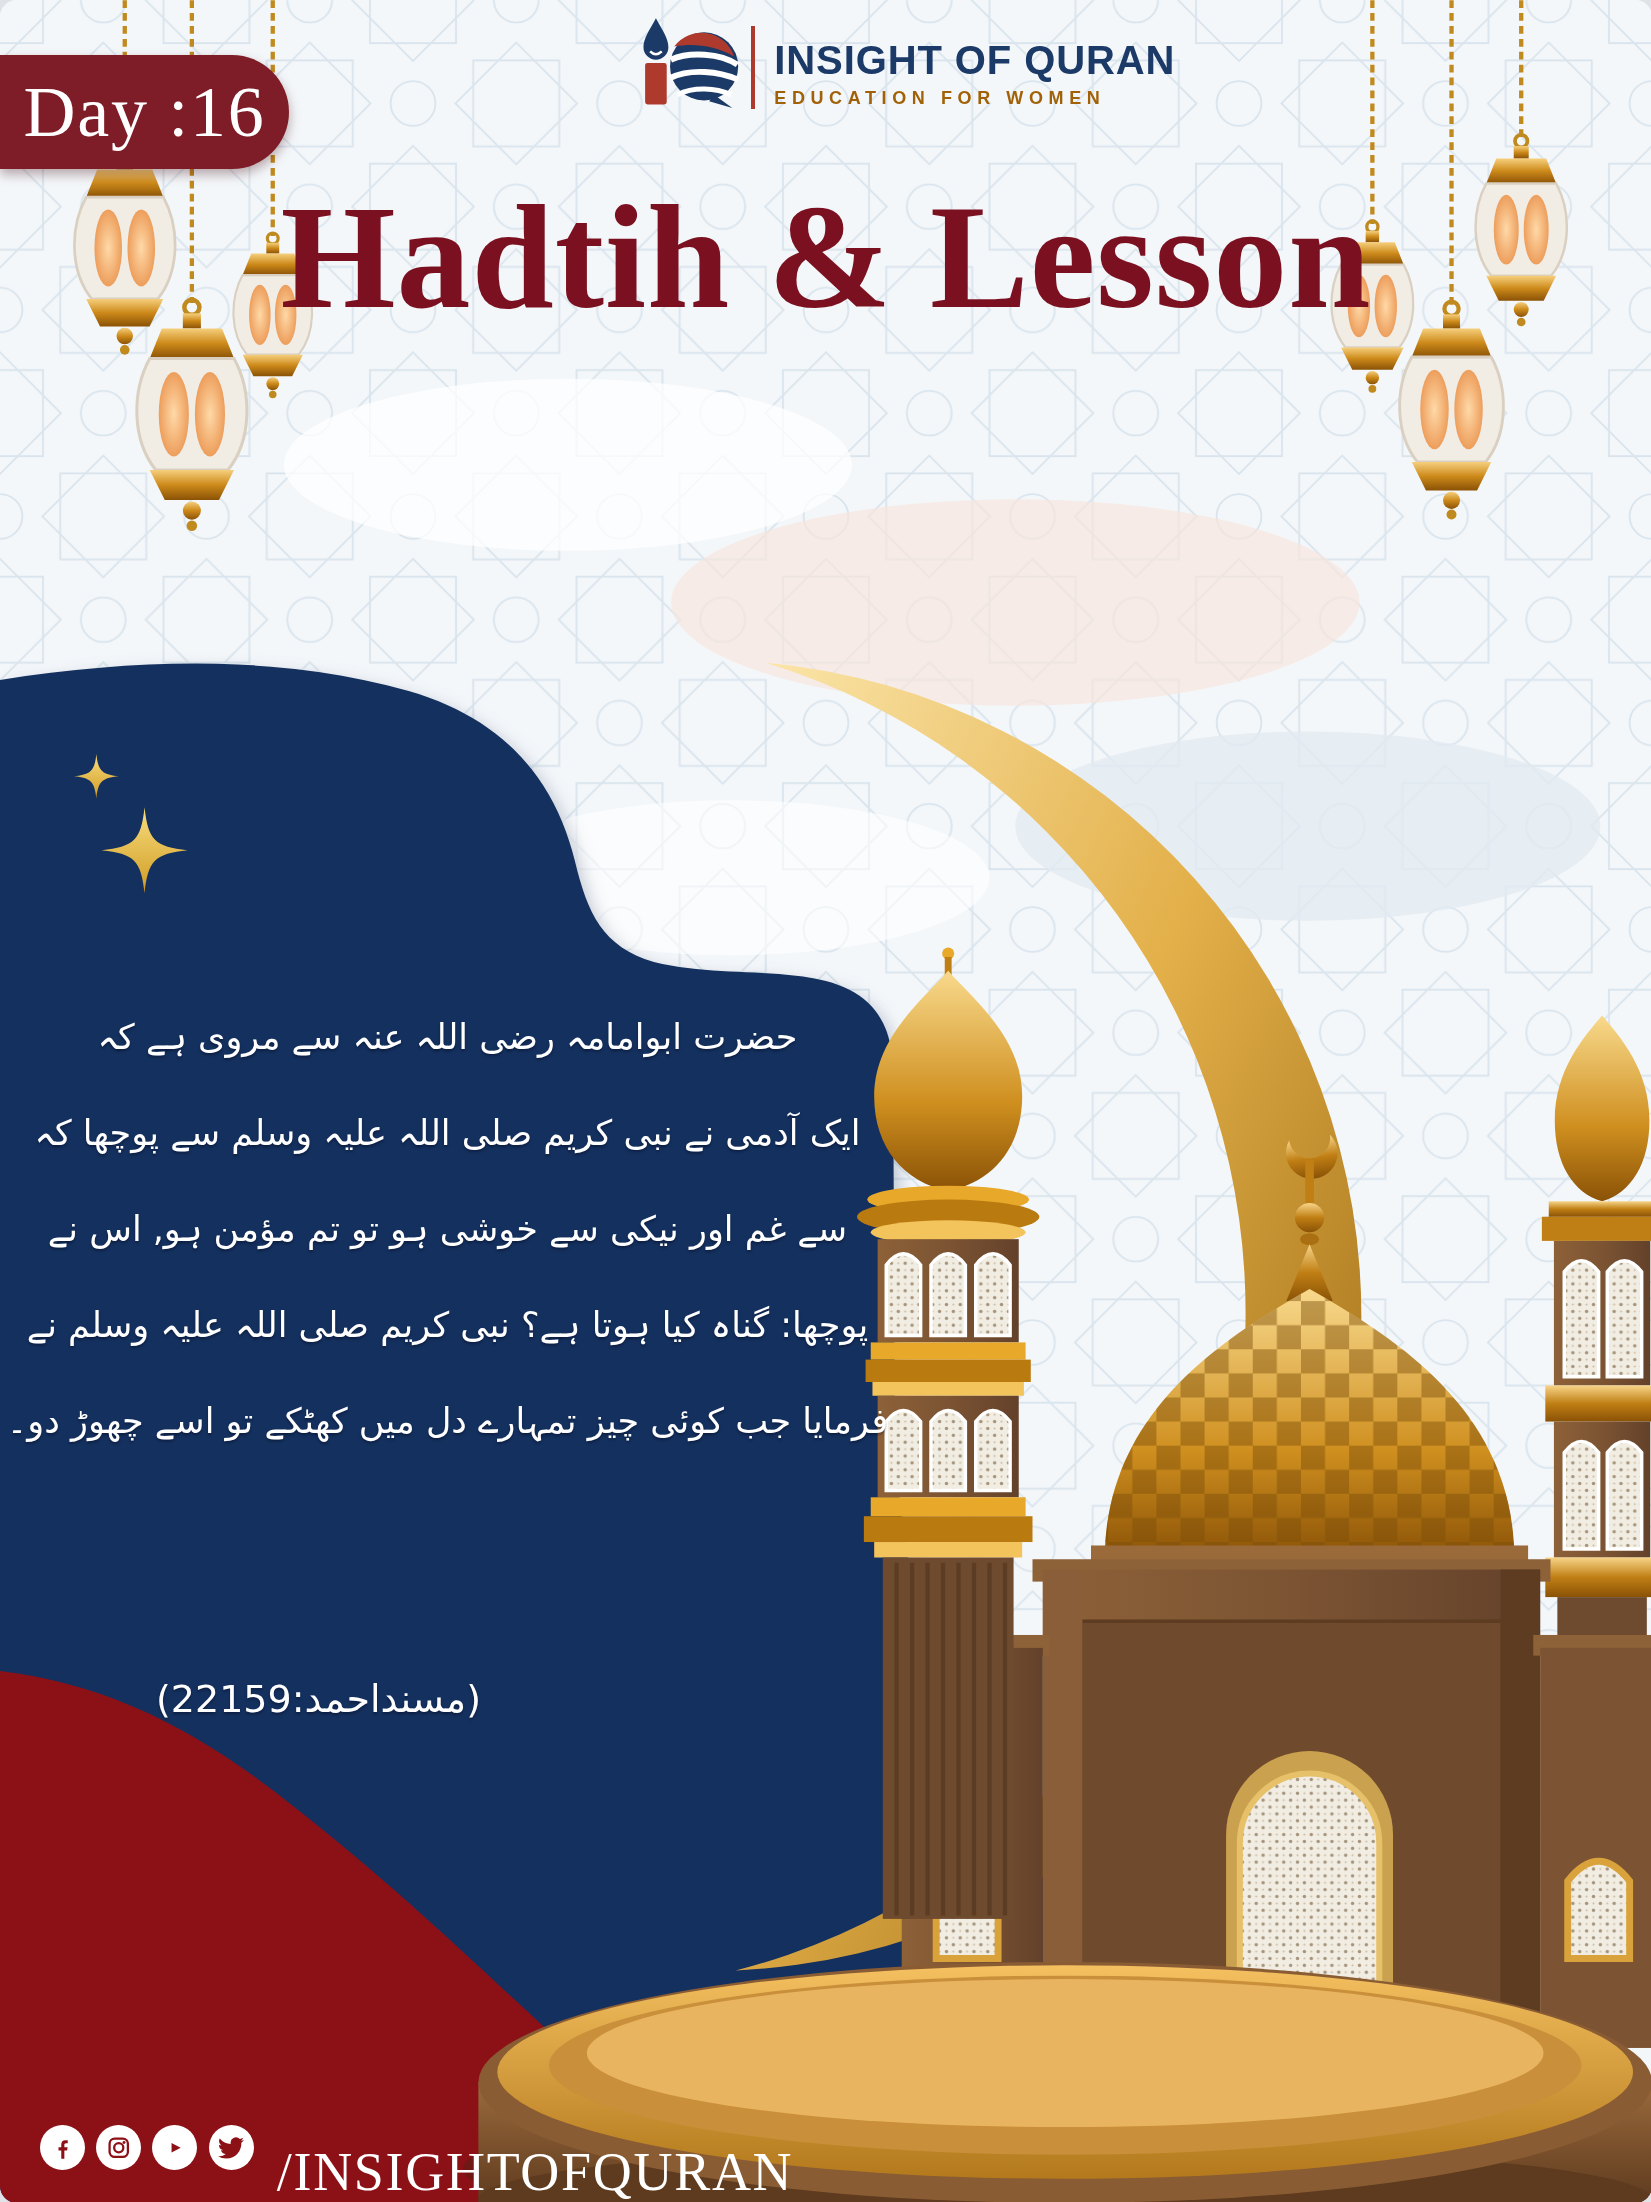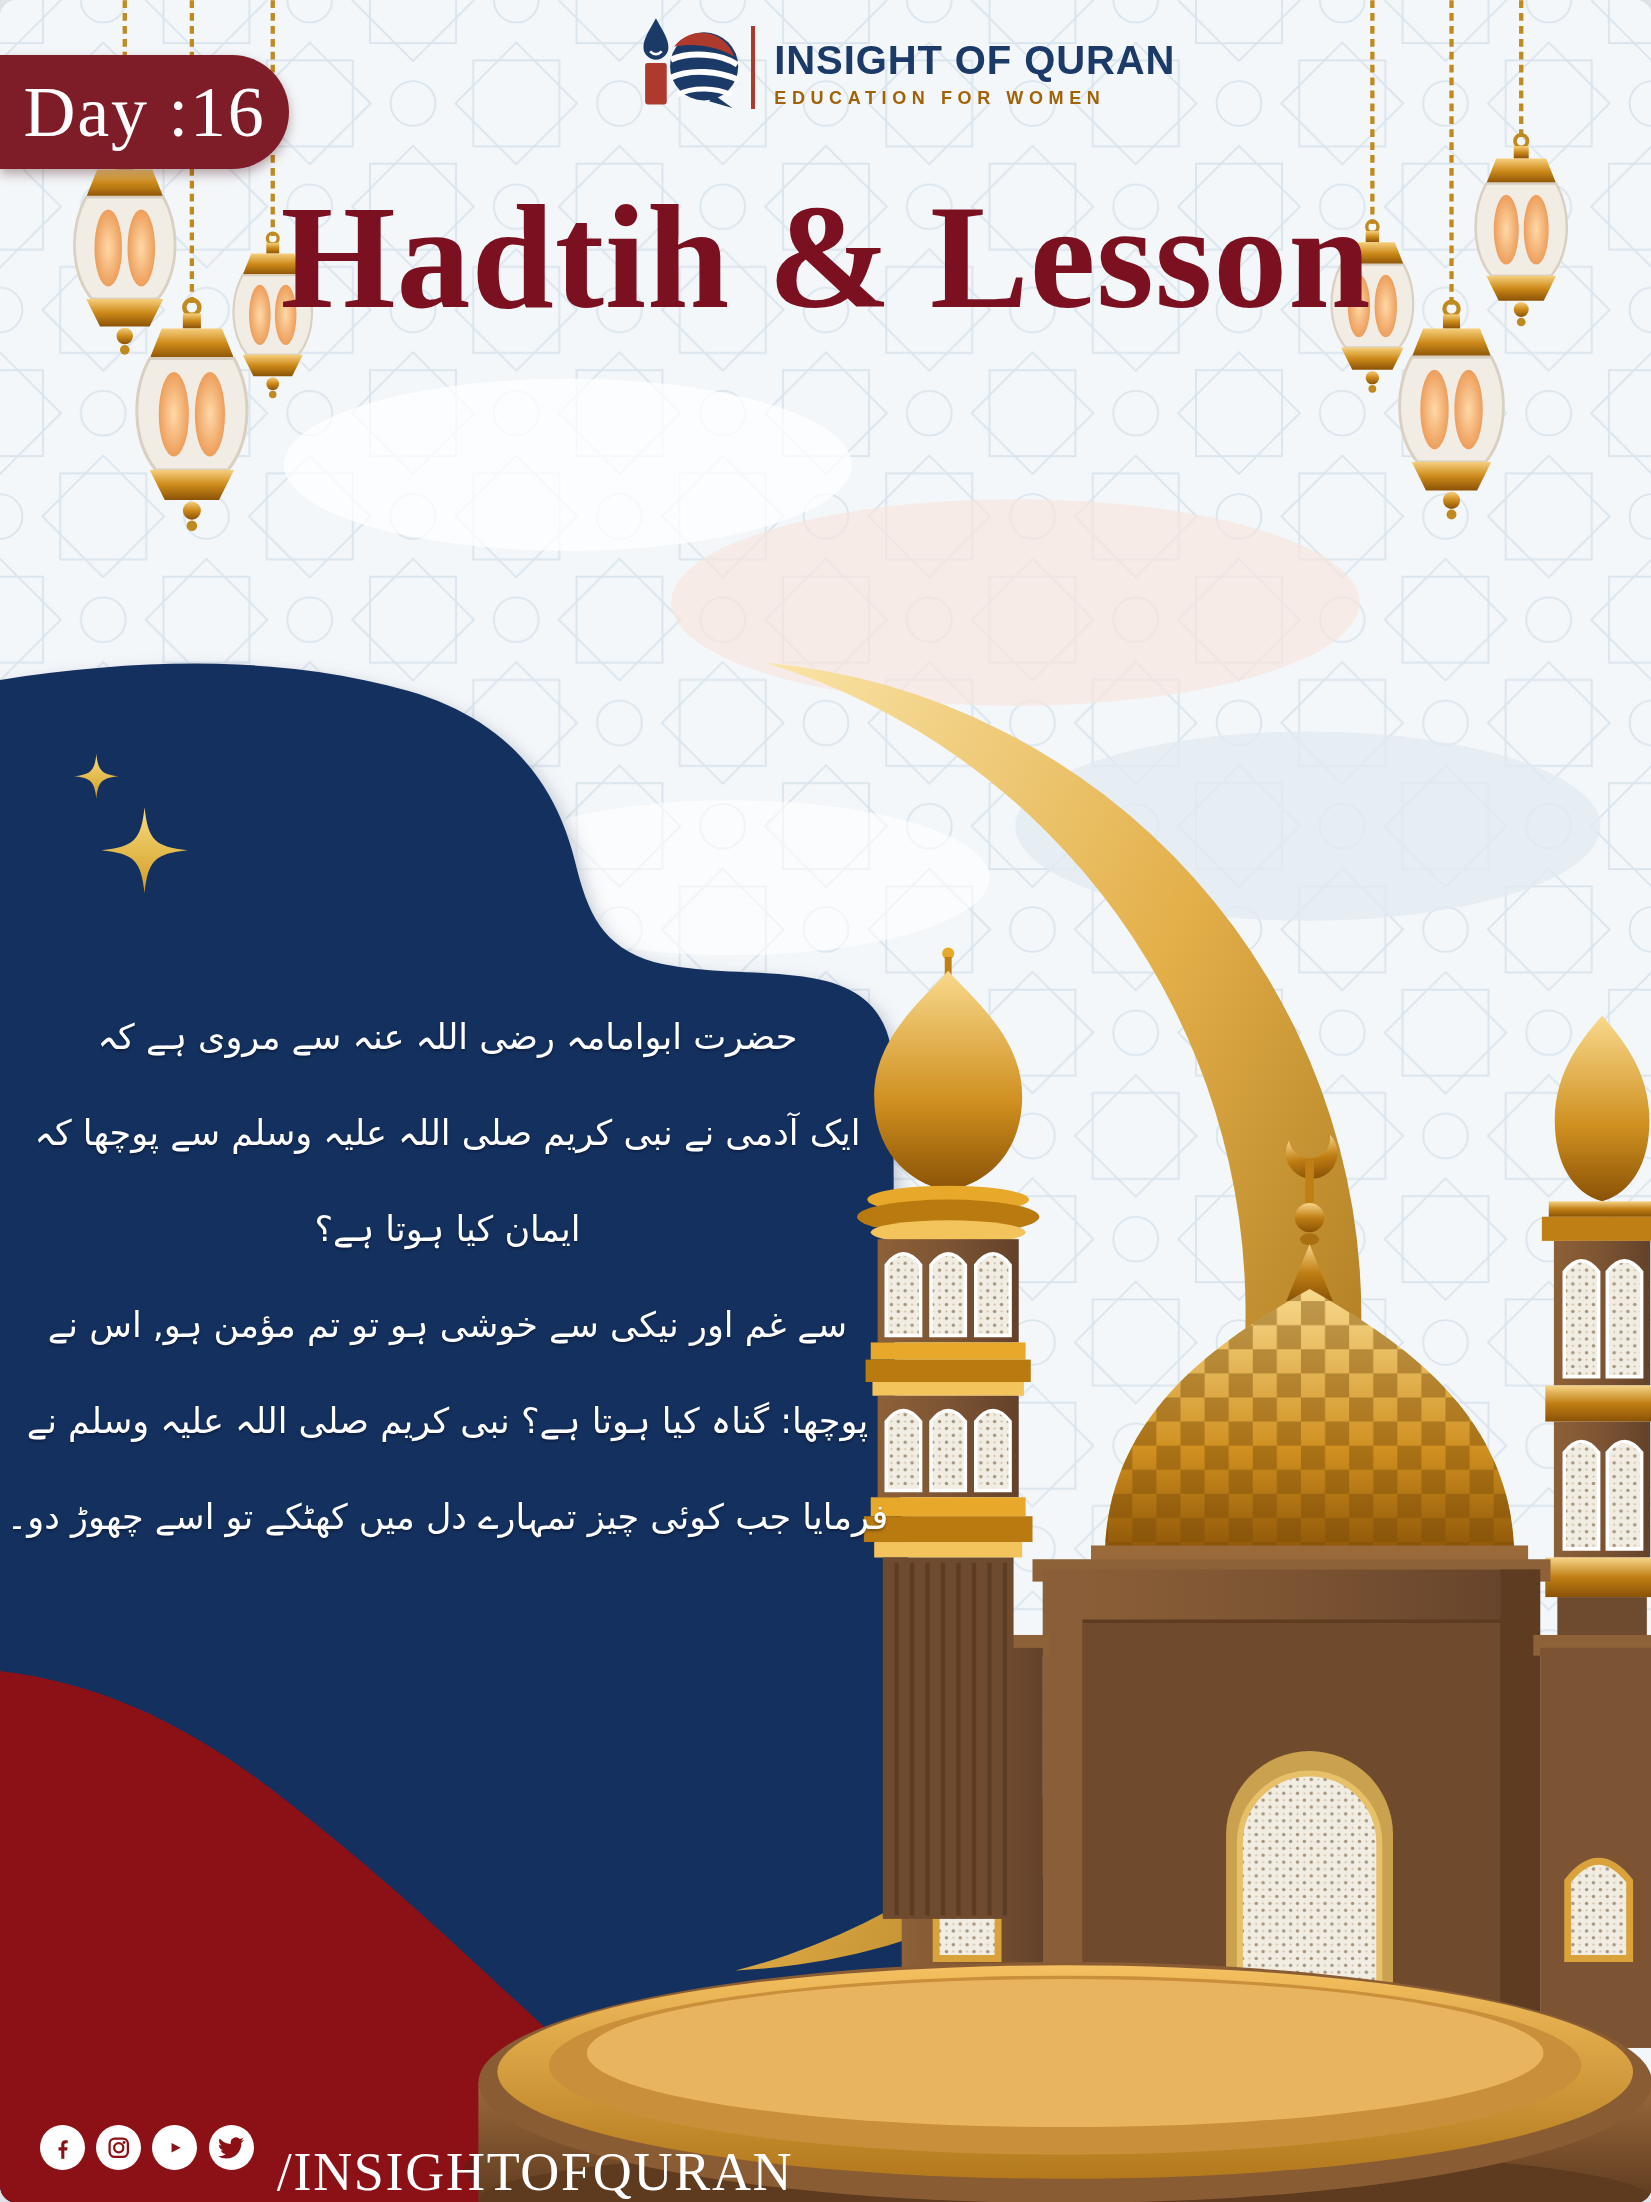--- a/index.html
+++ b/index.html
@@ -299,26 +299,26 @@
       <div class="t1">INSIGHT OF QURAN</div>
       <div class="t2">EDUCATION FOR WOMEN</div>
     </div>
   </div>
 
   <div class="title">Hadtih &amp; Lesson</div>
 
   <div class="urdu">
     <div class="urdu-line">حضرت ابوامامہ رضی اللہ عنہ سے مروی ہے کہ</div>
     <div class="urdu-line">ایک آدمی نے نبی کریم صلی اللہ علیہ وسلم سے پوچھا کہ</div>
-    <div class="urdu-line">ایمان کیا ہوتا ہے؟</div>
     <div class="urdu-line">سے غم اور نیکی سے خوشی ہو تو تم مؤمن ہو, اس نے</div>
     <div class="urdu-line">پوچھا: گناہ کیا ہوتا ہے؟ نبی کریم صلی اللہ علیہ وسلم نے</div>
     <div class="urdu-line">فرمایا جب کوئی چیز تمہارے دل میں کھٹکے تو اسے چھوڑ دو۔</div>
   </div>
 
+  <div class="reference">(مسنداحمد:22159)</div>
 
   <div class="footer">
     <span class="sicon">
       <svg width="27.5" height="27.5" viewBox="0 0 24 24">
         <path d="M13.4 21.5v-7.1h2.4l.45-2.9h-2.85v-1.9c0-.85.3-1.5 1.5-1.5h1.45V5.5c-.35-.05-1.2-.12-2.1-.12-2.1 0-3.55 1.3-3.55 3.65v2.47H8.3v2.9h2.4v7.1z" fill="#8c1117"></path>
       </svg>
     </span>
     <span class="sicon">
       <svg width="27.5" height="27.5" viewBox="0 0 24 24">
         <rect x="4" y="4" width="16" height="16" rx="4.5" fill="none" stroke="#8c1117" stroke-width="2"></rect>

